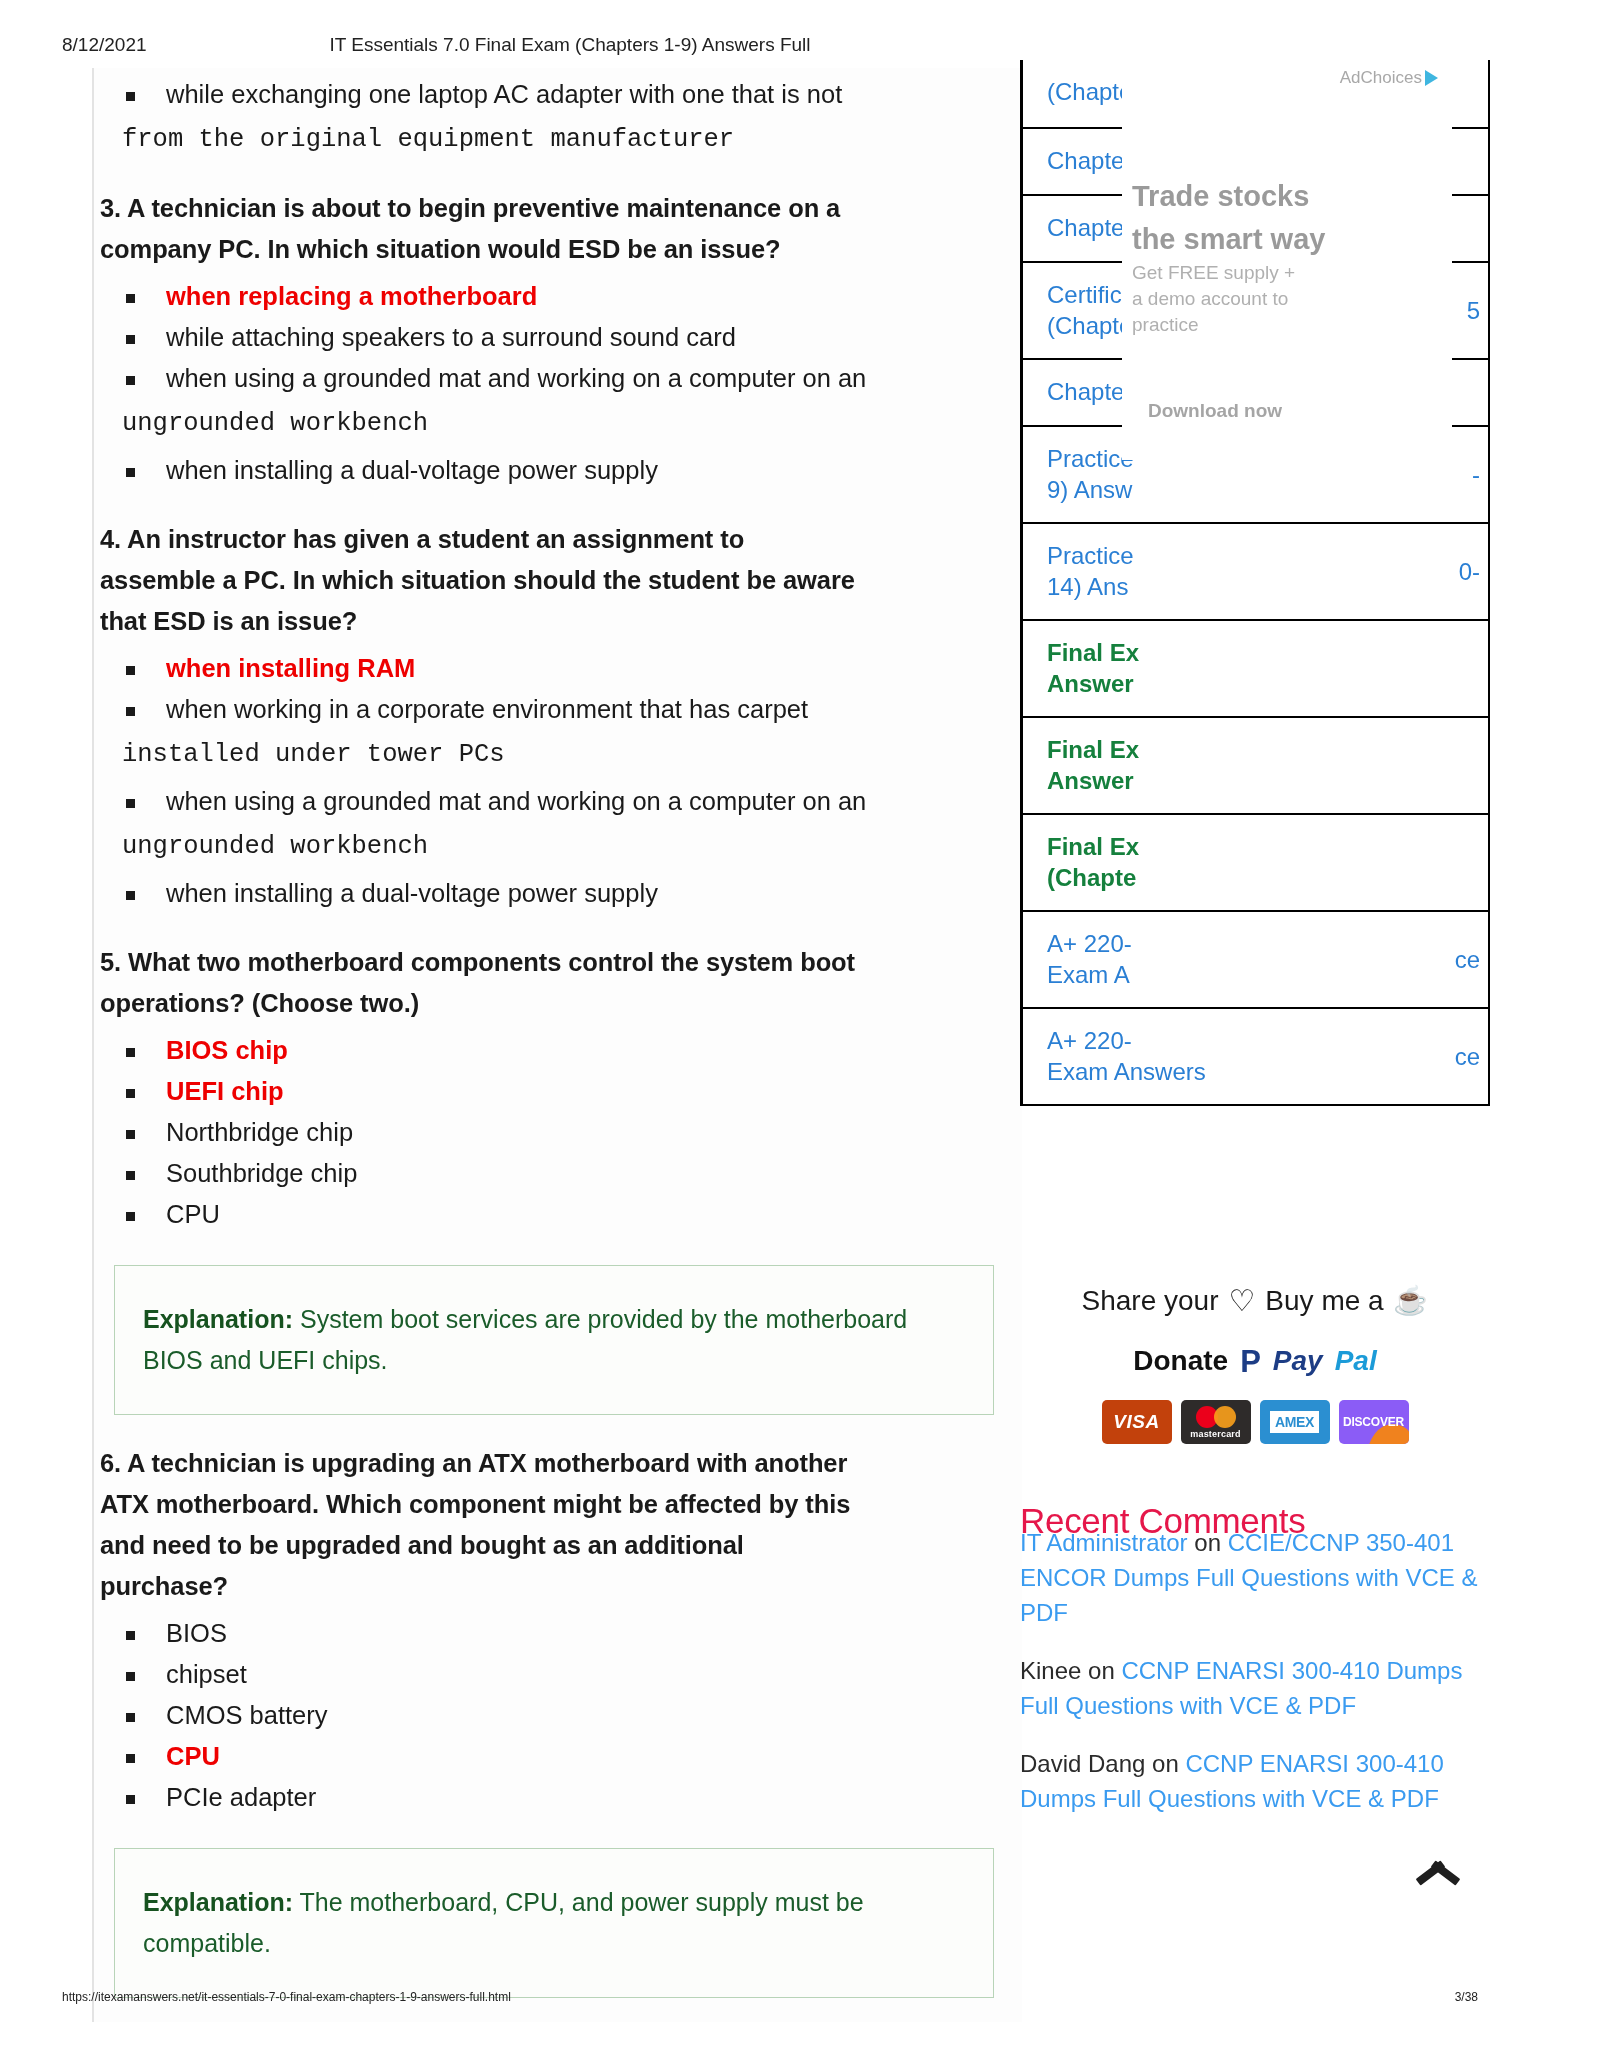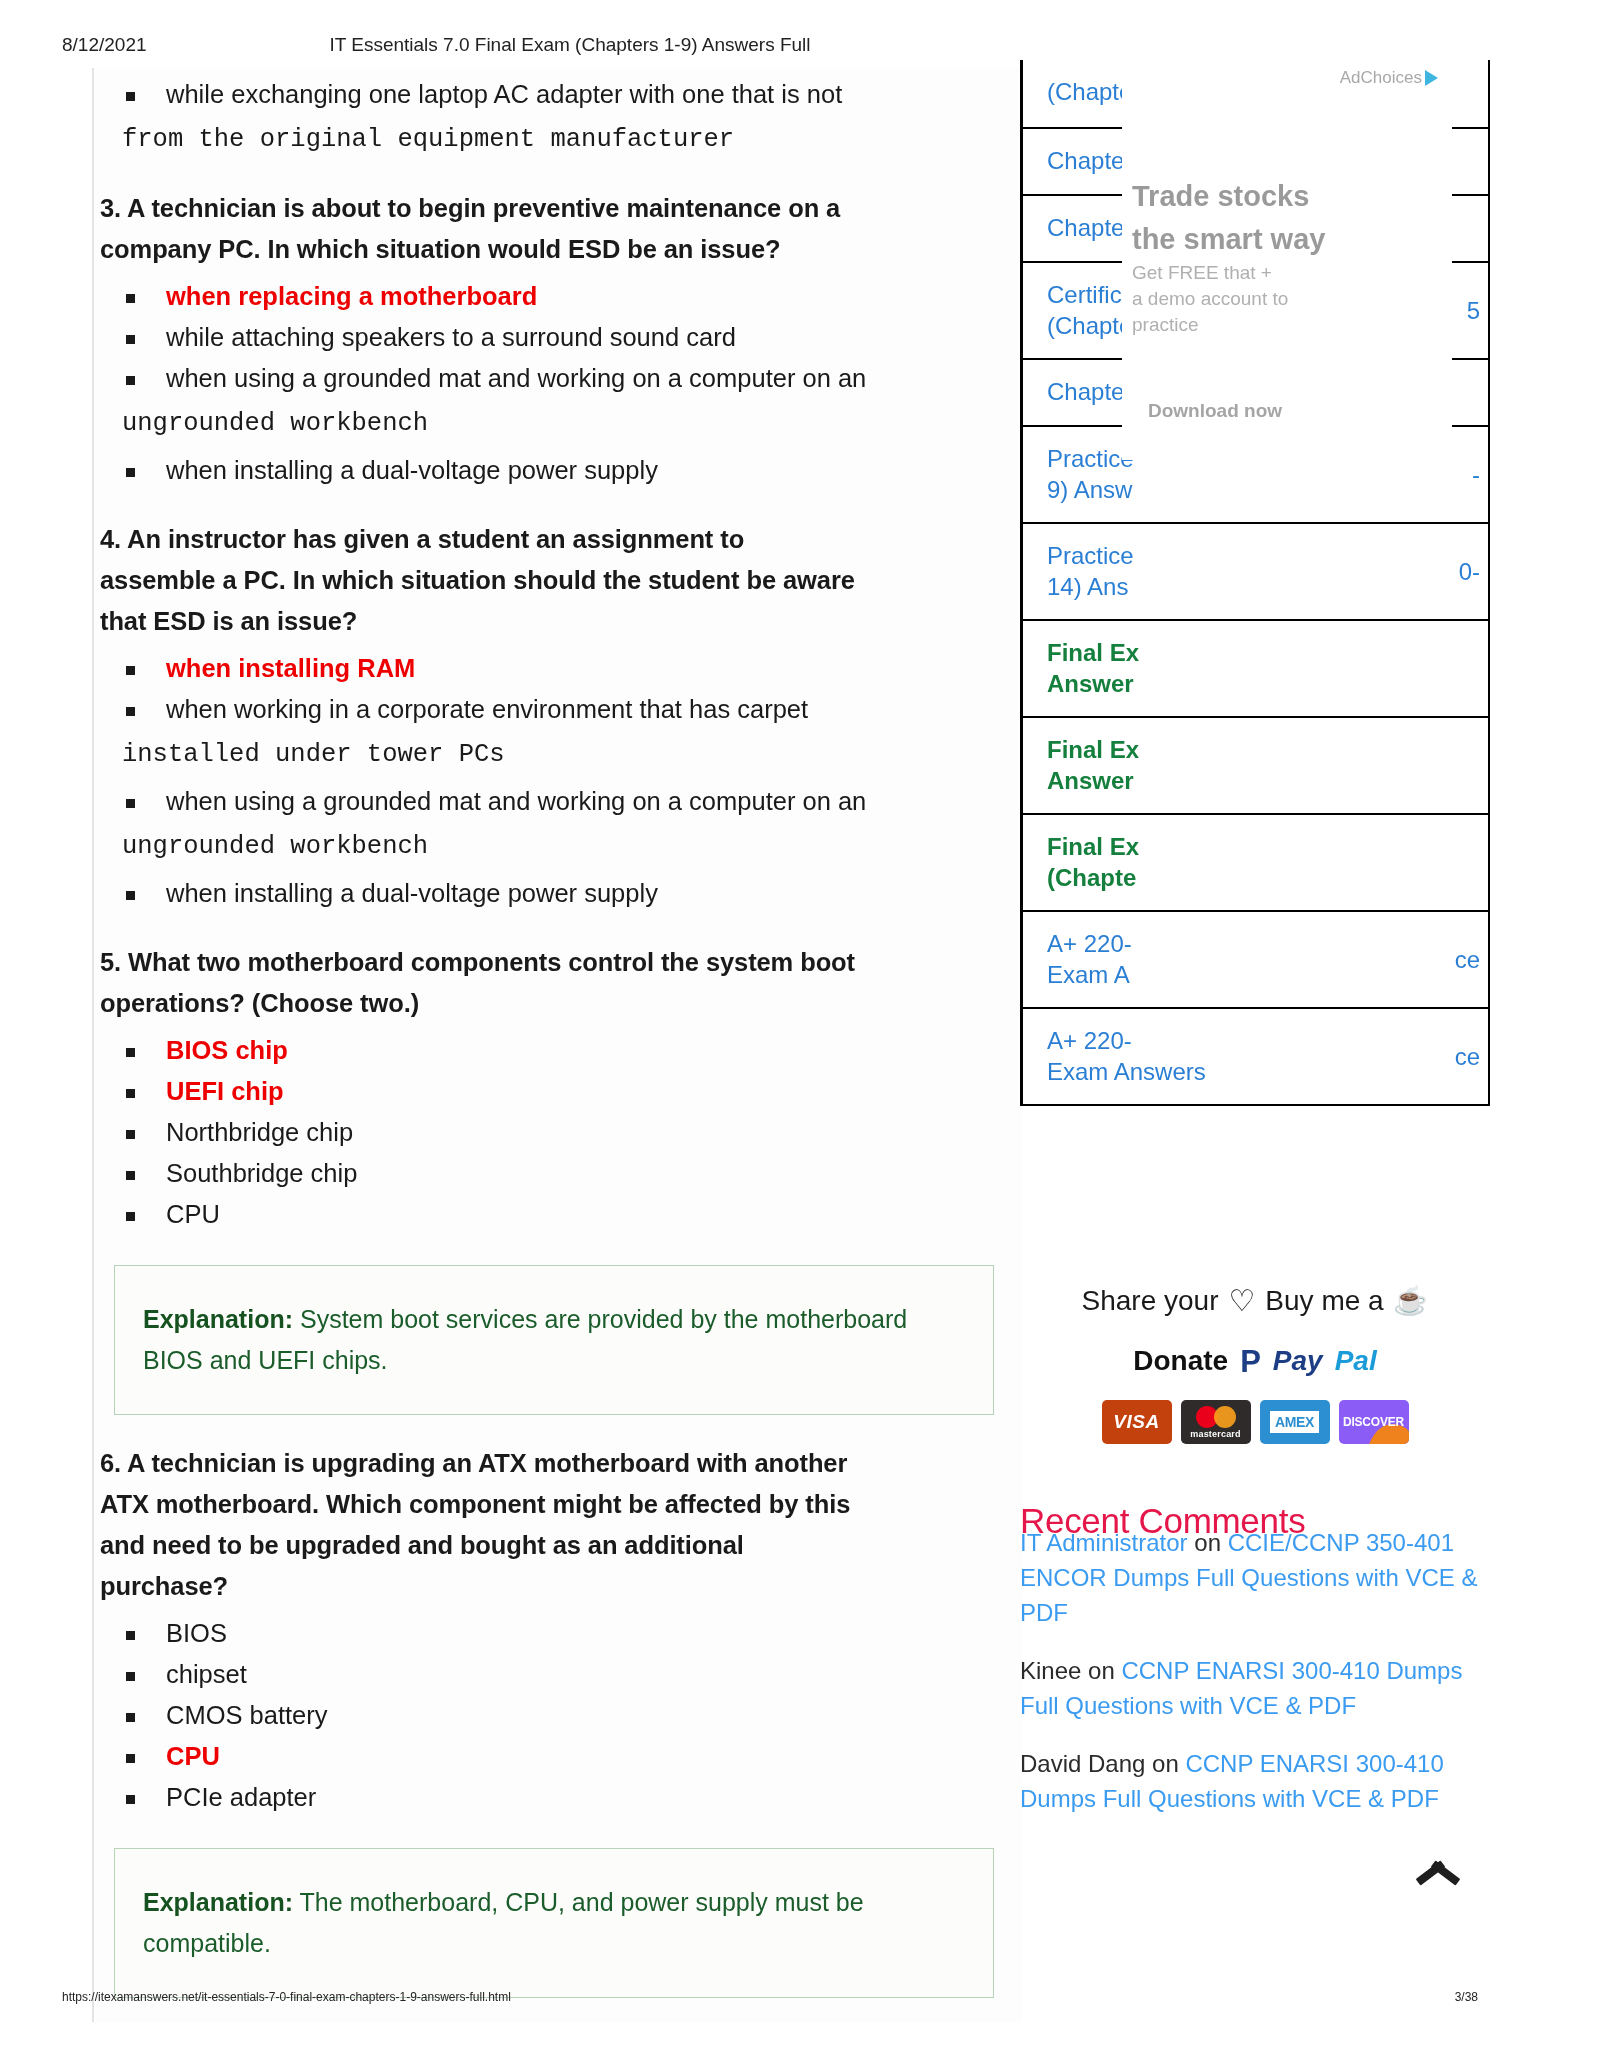--- a/index.html
+++ b/index.html
@@ -398,21 +398,21 @@
     <div class="ad-overlay">
       <div class="ad-choices">
         <span>AdChoices</span>
         <span class="tri"></span>
       </div>
       <div class="ad-headline">
         <div>Trade stocks</div>
         <div>the smart way</div>
       </div>
       <div class="ad-sub">
-        <div>Get FREE that +</div>
+        <div>Get FREE supply +</div>
         <div>a demo account to</div>
         <div>practice</div>
       </div>
       <div class="ad-cta">Download now</div>
     </div>
 
     <div class="share-row">
       <span>Share your</span>
       <span class="heart-icon">♡</span>
       <span>Buy me a</span>

